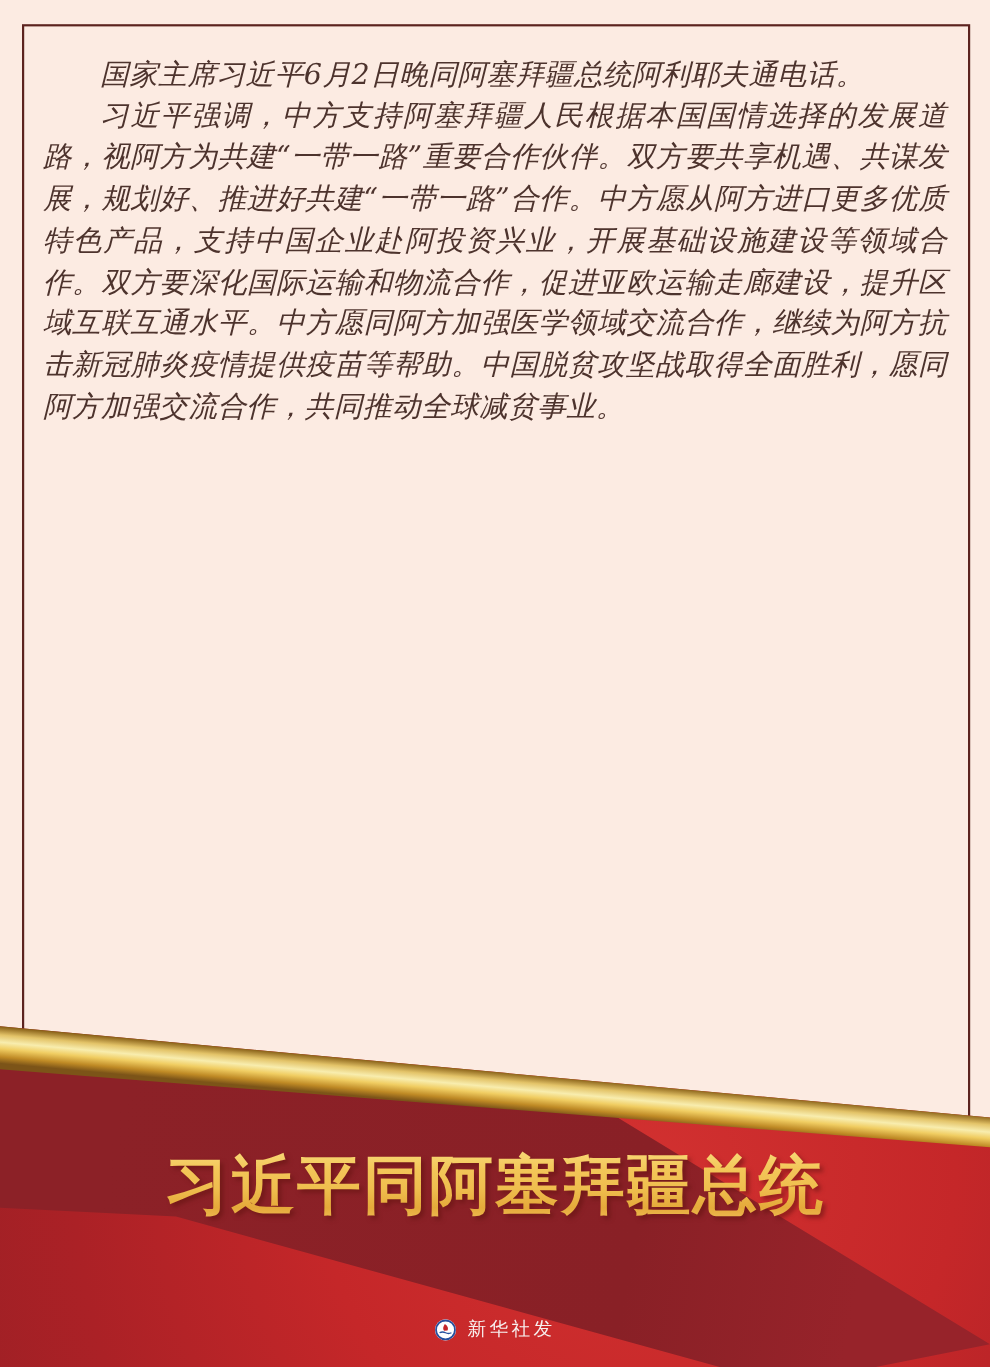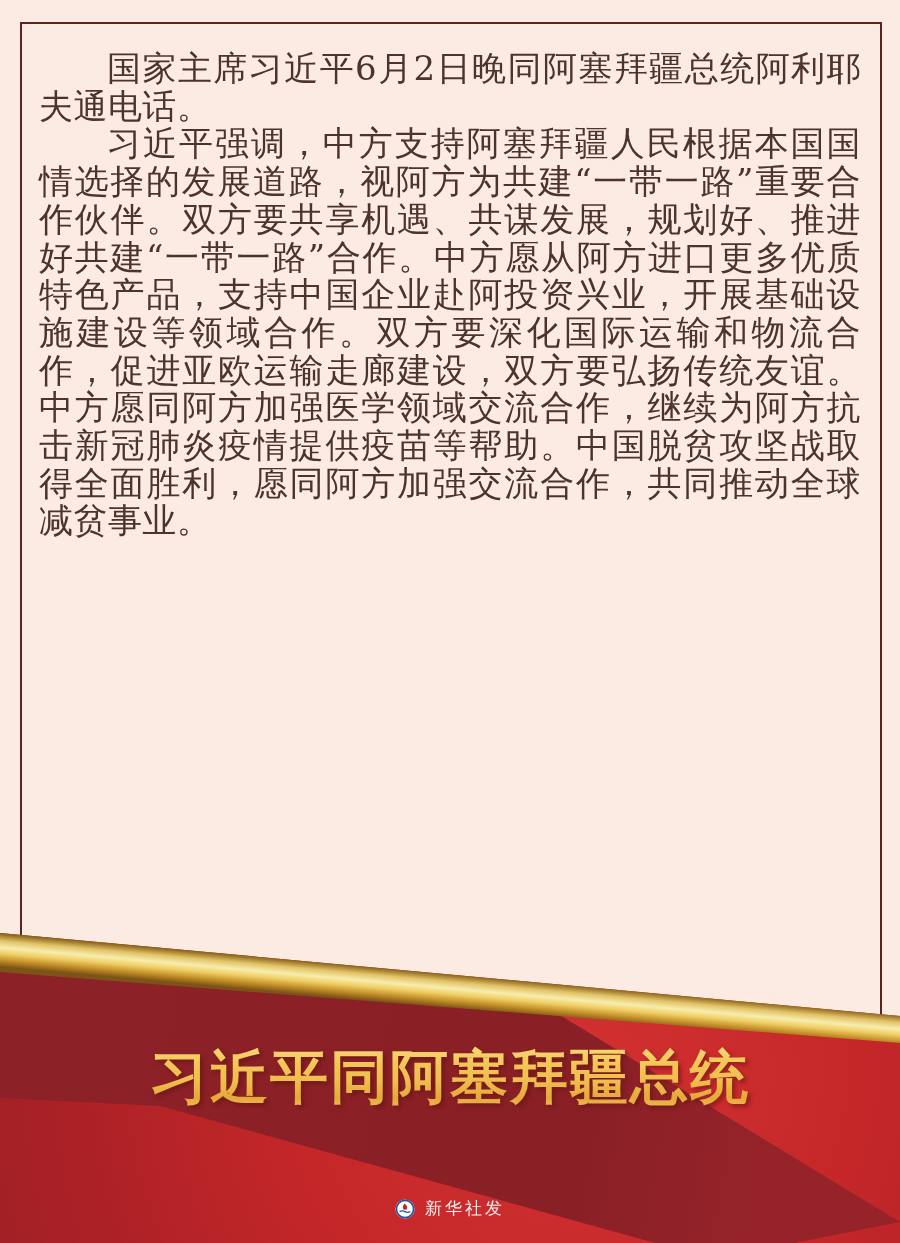--- a/index.html
+++ b/index.html
@@ -14,22 +14,23 @@
     position:absolute;left:20px;top:22px;
     width:862px;height:1078px;
     border:2px solid #5c231f;
     box-sizing:border-box;
     z-index:1;
   }
   .article{
     position:absolute;left:39px;top:50px;width:822px;
     z-index:2;
     color:#4d332d;
-    font-size:34px;line-height:37.7px;letter-spacing:0.45px;
+    font-size:26px;line-height:37.7px;letter-spacing:0.45px;
     text-align:justify;
+    font-style:italic;
   }
   .article p{margin:0;text-indent:2em;}
   .banner{
     position:absolute;left:0;top:920px;width:900px;height:323px;
     z-index:3;
   }
   .banner-art{position:absolute;left:0;top:0;display:block;}
   .banner-title{
     position:absolute;left:0;top:122px;width:900px;
     text-align:center;z-index:4;
@@ -55,21 +56,21 @@
 </style>
 </head>
 <body>
 
 <div class="page">
 
   <div class="frame"></div>
 
   <div class="article">
     <p>国家主席习近平6月2日晚同阿塞拜疆总统阿利耶夫通电话。</p>
-    <p>习近平强调，中方支持阿塞拜疆人民根据本国国情选择的发展道路，视阿方为共建“一带一路”重要合作伙伴。双方要共享机遇、共谋发展，规划好、推进好共建“一带一路”合作。中方愿从阿方进口更多优质特色产品，支持中国企业赴阿投资兴业，开展基础设施建设等领域合作。双方要深化国际运输和物流合作，促进亚欧运输走廊建设，双方要弘扬传统友谊。中方愿同阿方加强医学领域交流合作，继续为阿方抗击新冠肺炎疫情提供疫苗等帮助。中国脱贫攻坚战取得全面胜利，愿同阿方加强交流合作，共同推动全球减贫事业。</p>
+    <p>习近平强调，中方支持阿塞拜疆人民根据本国国情选择的发展道路，视阿方为共建“一带一路”重要合作伙伴。双方要共享机遇、共谋发展，规划好、推进好共建“一带一路”合作。中方愿从阿方进口更多优质特色产品，支持中国企业赴阿投资兴业，开展基础设施建设等领域合作。双方要深化国际运输和物流合作，促进亚欧运输走廊建设，提升区域互联互通水平。中方愿同阿方加强医学领域交流合作，继续为阿方抗击新冠肺炎疫情提供疫苗等帮助。中国脱贫攻坚战取得全面胜利，愿同阿方加强交流合作，共同推动全球减贫事业。</p>
   </div>
 
   <div class="banner">
     <svg class="banner-art" width="900" height="323" viewBox="0 0 900 323" aria-hidden="true">
       <defs>
         <radialGradient id="redG" gradientUnits="userSpaceOnUse" cx="580" cy="150" r="640">
           <stop offset="0" stop-color="#d23130"></stop>
           <stop offset="0.45" stop-color="#c52729"></stop>
           <stop offset="0.8" stop-color="#ab2126"></stop>
           <stop offset="1" stop-color="#9e2025"></stop>

